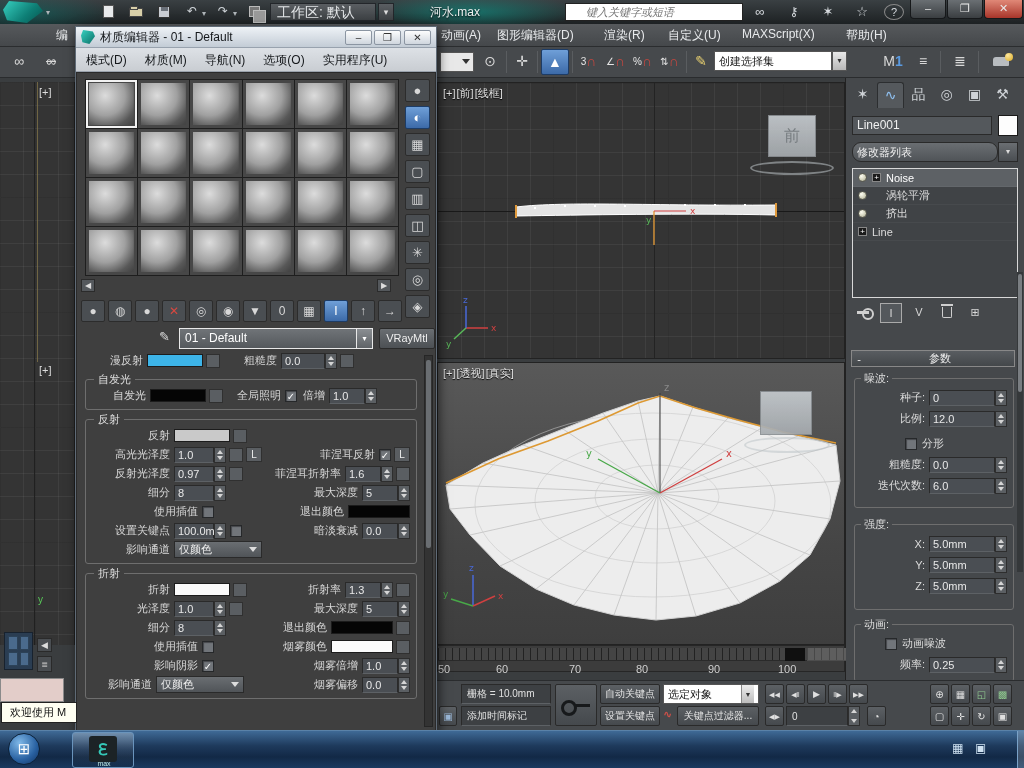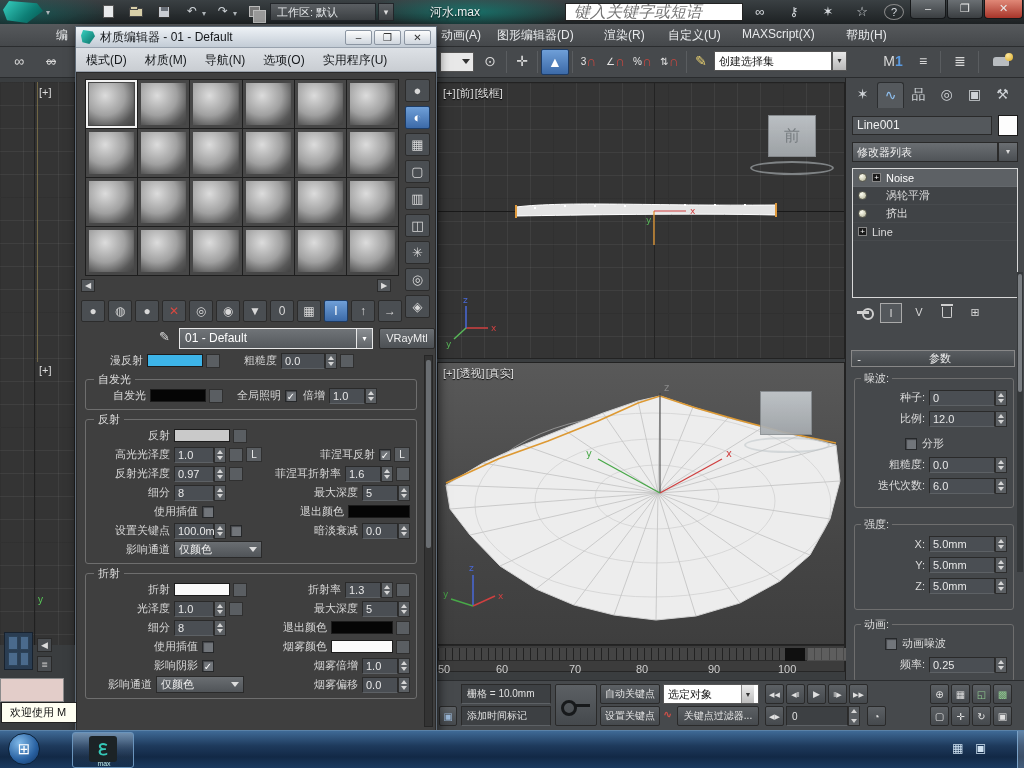--- a/index.html
+++ b/index.html
@@ -20,26 +20,26 @@
     line-height:17px; border-radius:2px; }
   .i-page { width:11px; height:13px; background:#e8eaec; border:1px solid #555; margin:2px auto; }
   .i-folder { width:14px; height:9px; background:#d8cfa8; border:1px solid #444; margin:5px auto; position:relative; }
   .i-folder::before{ content:""; position:absolute; left:0; top:-3px; width:6px; height:2px; background:#d8cfa8; border:1px solid #444; }
   .i-save { width:12px; height:12px; background:#c8ccd2; border:1px solid #333; margin:3px auto; position:relative; }
   .i-save::before{ content:""; position:absolute; left:2px; top:0; width:7px; height:4px; background:#6a7078; }
   .i-copy { width:11px; height:11px; border:1px solid #bbb; margin:3px auto; position:relative; background:#777; }
   .i-copy::before{ content:""; position:absolute; left:3px; top:3px; width:11px; height:11px; border:1px solid #bbb; background:#999; }
   .mini-arrow { color:#aeb4b8; font-size:8px; }
   #ws-dd { left:270px; top:3px; width:106px; height:18px; background:linear-gradient(#5a5e62,#3d4144);
-    border:1px solid #23262a; color:#e3e6e8; font-size:11px; line-height:16px; padding:0 6px; }
+    border:1px solid #23262a; color:#e3e6e8; font-size:14px; line-height:16px; padding:0 6px; }
   #ws-arrow { left:378px; top:3px; width:16px; height:18px; background:linear-gradient(#5a5e62,#3d4144);
     border:1px solid #23262a; color:#ddd; font-size:9px; text-align:center; line-height:16px; }
   #doc-title { left:430px; top:4px; color:#eef2f2; font-size:12px; text-shadow:0 1px 2px #000; }
   #search-box { left:565px; top:3px; width:178px; height:18px; background:#fff; border:1px solid #222;
-    font-style:italic; color:#777; font-size:16px; padding:0 8px; font-family:inherit; }
+    font-style:italic; color:#777; font-size:11px; padding:0 20px; font-family:inherit; }
   .tb-ico { top:2px; width:24px; height:20px; color:#d8dce0; font-size:13px; text-align:center; line-height:20px; }
   .winbtn { top:0; height:19px; background:linear-gradient(#6a6f73,#3a3e41); border:1px solid #16181a;
     border-top:none; border-radius:0 0 4px 4px; color:#e8e8e8; text-align:center; font-size:11px; line-height:17px; }
   .winbtn.close { background:linear-gradient(#e08877,#a8352a); }
 
   
   #menubar { left:0; top:24px; width:1024px; height:23px; background:linear-gradient(#56595c,#45484b);
     border-bottom:1px solid #2b2d2f; }
   .menu-item { top:3px; color:#e8eaec; font-size:12px; }
   #toolbar { left:0; top:47px; width:1024px; height:31px; background:#46494c; border-bottom:1px solid #2a2c2e; }
@@ -143,21 +143,21 @@
   .dd2 .arr2 { margin-left:auto; border-left:4px solid transparent; border-right:4px solid transparent; border-top:5px solid #ddd; }
 
   
   #cpanel { left:845px; top:78px; width:179px; height:604px; background:#45484b; border-left:1px solid #222; color:#dcdcdc; font-size:11px; }
   .cp-tab { position:absolute; top:4px; width:27px; height:26px; text-align:center; line-height:25px; font-size:14px;
     color:#cfd3d7; border-radius:3px 3px 0 0; }
   .cp-tab.active { background:#55595d; border:1px solid #2c2e30; border-bottom:none; color:#8fc0f0; }
   #obj-name { position:absolute; left:6px; top:38px; width:140px; height:19px; background:#54585c; border:1px solid #2a2a2a;
     color:#f0f0f0; line-height:17px; padding:0 4px; font-size:12px; }
   #obj-color { position:absolute; left:152px; top:37px; width:20px; height:21px; background:#fdfdfd; border:1px solid #1a1a1a; }
-  #mod-dd { position:absolute; left:6px; top:64px; width:146px; height:20px; }
+  #mod-dd { position:absolute; left:6px; top:64px; width:146px; height:20px;border-radius:9px; }
   #mod-dd-arr { position:absolute; left:152px; top:64px; width:20px; height:20px; background:linear-gradient(#6a6e72,#4a4e52);
     border:1px solid #2a2a2a; text-align:center; line-height:18px; font-size:8px; }
   #stack { position:absolute; left:6px; top:90px; width:166px; height:130px; background:#404346; border:1px solid #d8d8d8; }
   .st-row { display:flex; align-items:center; height:18px; padding-left:5px; gap:5px; border-bottom:1px solid rgba(255,255,255,.04); }
   .st-row.sel { background:#5d6165; color:#fff; }
   .bulb { width:9px; height:9px; border-radius:50%; background:radial-gradient(circle at 35% 30%,#fdfdf2,#cfcfb8 60%,#8a8a78); border:1px solid #5a5a50; flex:none; }
   .plusbox { width:9px; height:9px; background:#1b1b1b; border:1px solid #888; color:#fff; font-size:8px; line-height:8px; text-align:center; flex:none; }
   .st-ind { width:9px; flex:none; }
   #stack-tools { position:absolute; left:6px; top:224px; width:168px; height:22px; display:flex; gap:6px; align-items:center; }
   .sttool { width:22px; height:20px; color:#d8d8d8; font-size:11px; text-align:center; line-height:19px; }

